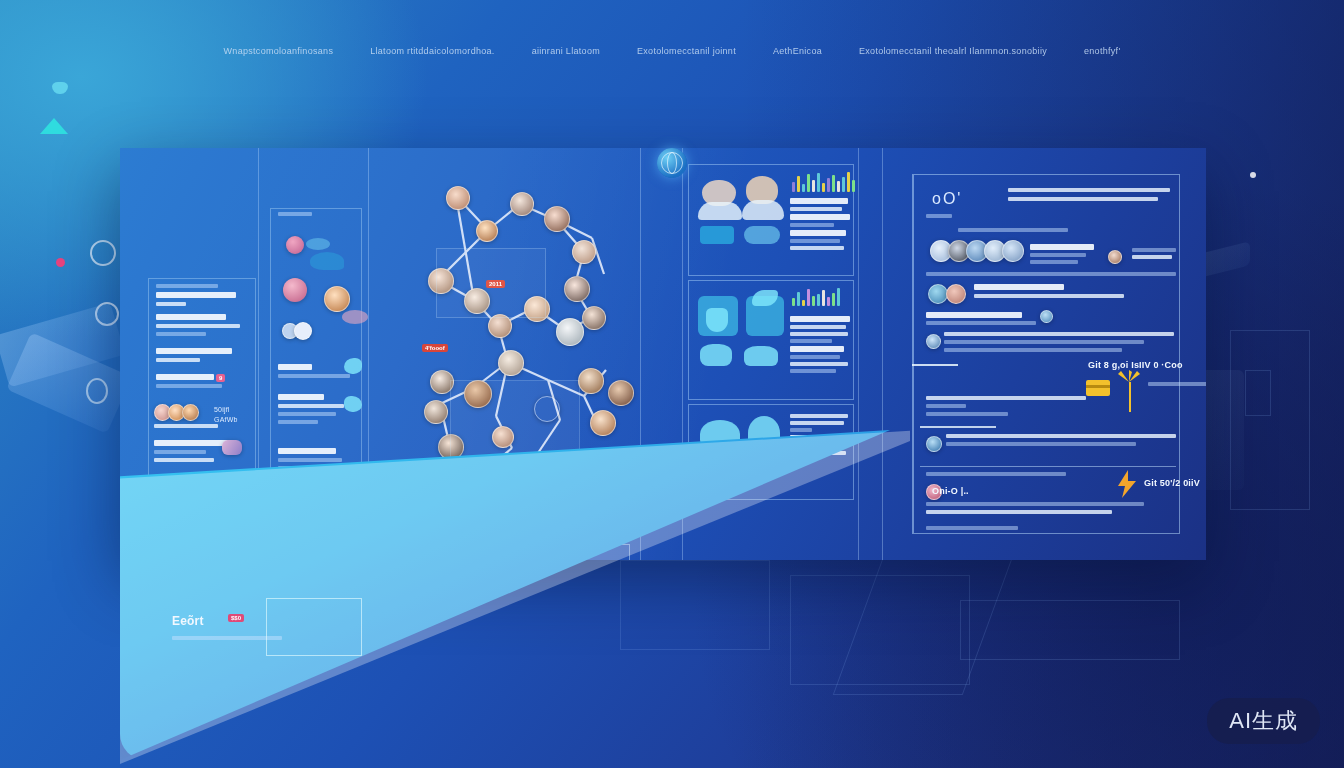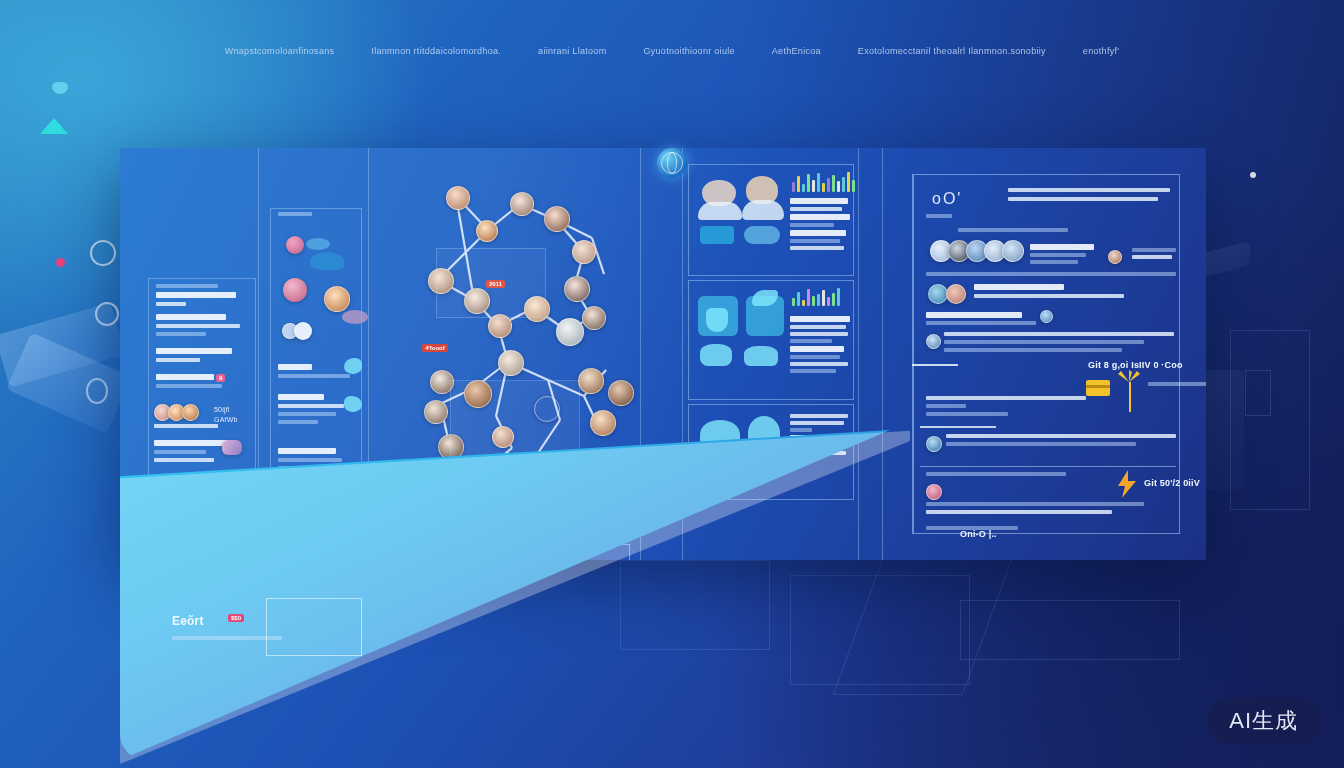--- a/index.html
+++ b/index.html
@@ -191,23 +191,23 @@
 <div class="shape dot" style="left:52px;top:82px;width:16px;height:12px;background:#6fe4f5;border-radius:40% 40% 8px 8px;opacity:.7;"></div>
 <div class="shape card-ghost" style="left:0px;top:318px;width:120px;height:54px;transform:rotate(-16deg);"></div>
 <div class="shape card-ghost" style="left:14px;top:352px;width:110px;height:62px;transform:rotate(24deg);"></div>
 <div class="shape ring" style="left:86px;top:378px;width:22px;height:26px;border-color:rgba(230,245,255,.6);"></div>
 <div class="shape card-ghost" style="left:1180px;top:250px;width:70px;height:24px;transform:skewY(-14deg);opacity:.45;"></div>
 <div class="shape card-ghost" style="left:1200px;top:370px;width:44px;height:120px;opacity:.22;"></div>
 
 <div class="title-wrap">
   <div class="subtitle-row">
     <span>Wnapstcomoloanfinosans</span>
-    <span>Ilanmnon rtitddaicolomordhoa.</span>
+    <span>Llatoom rtitddaicolomordhoa.</span>
     <span>aiinrani Llatoom</span>
-    <span>Gyuotnoithioonr oiule</span>
+    <span>Exotolomecctanil joinnt</span>
     <span>AethEnicoa</span>
     <span>Exotolomecctanil theoalrl Ilanmnon.sonobiiy</span>
     <span>enothfyf'</span>
   </div>
 </div>
 
 <div class="tagline-wrap">
   <div class="globe-ic"></div>
 </div>
 
@@ -545,21 +545,21 @@
   <div class="blk" style="left:826px;top:286px;width:230px;gap:4px;">
     <div class="ln" style="width:230px;"></div>
     <div class="ln dim" style="width:190px;"></div>
   </div>
   <div class="hdiv" style="left:800px;top:318px;width:256px;background:rgba(200,230,255,.5);"></div>
 
   <div class="blk" style="left:806px;top:324px;width:150px;">
     <div class="ln dim" style="width:140px;"></div>
   </div>
   <div class="av av-s" style="left:806px;top:336px;width:16px;height:16px;background:radial-gradient(circle at 40% 35%,#f0b9cc,#b8506e);"></div>
-  <div class="fuzz b" style="position:absolute;left:840px;top:338px;margin-top:43px;">Oni-O  |..</div>
+  <div class="fuzz b" style="position:absolute;left:812px;top:338px;">Oni-O  |..</div>
   <svg class="yell" width="22" height="28" style="left:996px;top:322px;">
     <path d="M12 0 L2 16 L9 16 L6 28 L20 11 L12 11 Z" fill="#f3a52c"></path>
   </svg>
   <div class="fuzz b" style="position:absolute;left:1024px;top:330px;">Git 50'/2 0iiV</div>
   <div class="blk" style="left:806px;top:354px;width:220px;gap:4px;">
     <div class="ln dim" style="width:218px;"></div>
     <div class="ln" style="width:186px;"></div>
   </div>
   <div class="blk" style="left:806px;top:378px;width:100px;">
     <div class="ln dim" style="width:92px;"></div>

